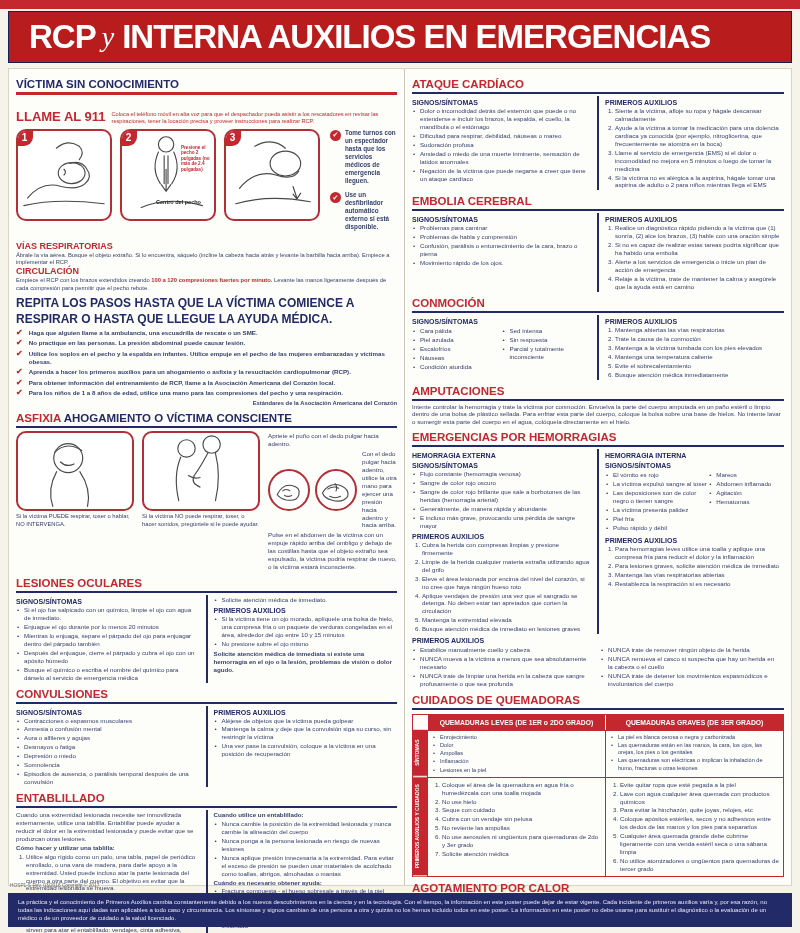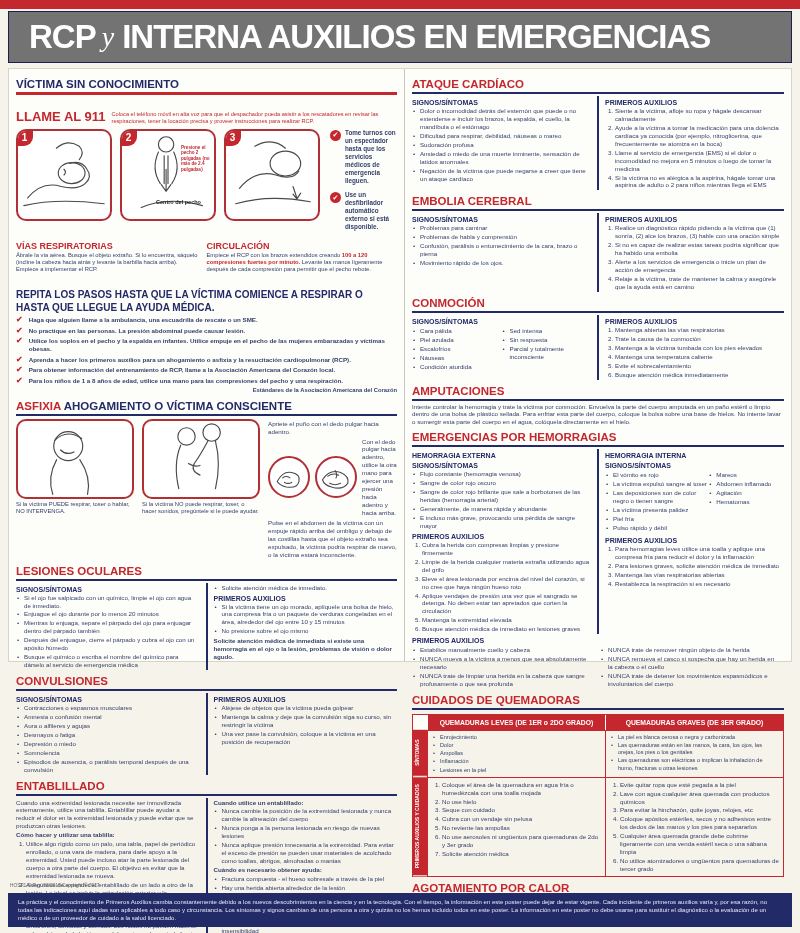--- a/index.html
+++ b/index.html
@@ -1,22 +1,22 @@
 <!DOCTYPE html>
 <html><head>
 <meta charset="utf-8">
 <style>
   html,body{margin:0;padding:0;background:#e8e4d8;}
   *{box-sizing:border-box;}
   .page{position:relative;width:800px;height:933px;background:#f6f3ea;font-family:"Liberation Sans",sans-serif;color:#333f6b;overflow:hidden;}
   .topstrip{position:absolute;top:0;left:0;width:800px;height:9px;background:#c4272e;}
-  .masthead{position:absolute;top:11px;left:8px;width:784px;height:52px;background:#737373;color:#fff;display:flex;align-items:center;padding-left:20px;border:1px solid #1a1f4d;}
+  .masthead{position:absolute;top:11px;left:8px;width:784px;height:52px;background:#b91c1c;color:#fff;display:flex;align-items:center;padding-left:20px;border:1px solid #1a1f4d;}
   .masthead .t1{font-size:33px;font-weight:bold;letter-spacing:-1px;}
   .masthead .t2{font-size:28px;font-style:italic;font-family:"Liberation Serif",serif;margin:0 8px 0 6px;}
-  .cols{position:absolute;top:68px;left:8px;width:784px;height:594px;display:flex;background:#fdfdfa;border:1px solid #d8d4c6;}
+  .cols{position:absolute;top:68px;left:8px;width:784px;height:818px;display:flex;background:#fdfdfa;border:1px solid #d8d4c6;}
   .col{padding:4px 7px 0 7px;}
   .col-left{width:396px;}
   .col-right{width:388px;border-left:1px solid #c9c5b8;}
   h2.sec{font-size:11.5px;font-weight:bold;color:#c4272e;margin:5px 0 2px 0;border-bottom:2px solid #232a68;padding-bottom:2px;letter-spacing:0;}
   h2.sec.first{color:#232a68;border-bottom:3px solid #c4272e;}
   h2.sec .navy{color:#232a68;}
   h3.sub{font-size:7px;font-weight:bold;color:#232a68;margin:3px 0 1px 0;}
   p,li{font-size:6.2px;line-height:1.28;margin:0;}
   p.small{margin:1px 0;}
   ul{margin:1px 0;padding-left:7px;list-style:none;}
@@ -38,25 +38,25 @@
   .steps-row{display:flex;margin-top:4px;}
   .stepbox{position:relative;width:96px;height:92px;border:2.5px solid #b03036;border-radius:10px;margin-right:8px;background:#fff;overflow:hidden;}
   .stepnum{position:absolute;top:-2px;left:-2px;width:17px;height:17px;background:#c4272e;color:#fff;font-size:10px;font-weight:bold;display:flex;align-items:center;justify-content:center;border-radius:0 0 9px 0;}
   .stepbox svg{position:absolute;inset:0;width:100%;height:100%;}
   .step-caption{position:absolute;bottom:14px;left:34px;font-size:5.5px;font-weight:bold;color:#222;}
   .step-annot{position:absolute;top:14px;right:3px;width:30px;font-size:4.6px;color:#c4272e;font-weight:bold;line-height:1.2;}
   .side-checks{flex:1;padding-left:2px;}
   .check-item{display:flex;margin-bottom:6px;}
   .checkdisc{flex:0 0 11px;height:11px;border-radius:50%;background:#c4272e;color:#fff;font-size:7px;display:flex;align-items:center;justify-content:center;margin-right:4px;margin-top:1px;}
   .check-item p{font-size:6.3px;font-weight:bold;}
-  .abc-row{display:flex;margin-top:3px;}
+  .abc-row{display:flex;margin-top:3px;flex-direction:column;}
   .abc{flex:1;padding-right:6px;}
   .abc h3{font-size:9px;font-weight:bold;color:#c4272e;margin:0 0 1px 0;}
   .abc p{font-size:5.8px;}
-  .repeat-line{font-size:10px;font-weight:bold;color:#232a68;margin-top:15px;}
+  .repeat-line{font-size:12px;font-weight:bold;color:#232a68;margin-top:4px;}
   .redchecks{margin-top:2px;}
   .redcheck{display:flex;margin-bottom:2.5px;}
   .redcheck .mark{color:#c4272e;font-size:8px;font-weight:bold;margin-right:6px;line-height:1;}
   .redcheck p{font-size:6.2px;font-weight:bold;}
   .standards{text-align:right;font-size:5.8px;font-weight:bold;margin-top:1px;}
   
   .asf-row{display:flex;margin-top:3px;}
   .asfbox{width:118px;height:80px;border:2.5px solid #b03036;border-radius:10px;background:#fff;margin-right:8px;position:relative;overflow:hidden;}
   .asf-right{flex:1;font-size:5.8px;}
   .asf-circles{display:flex;align-items:center;}

